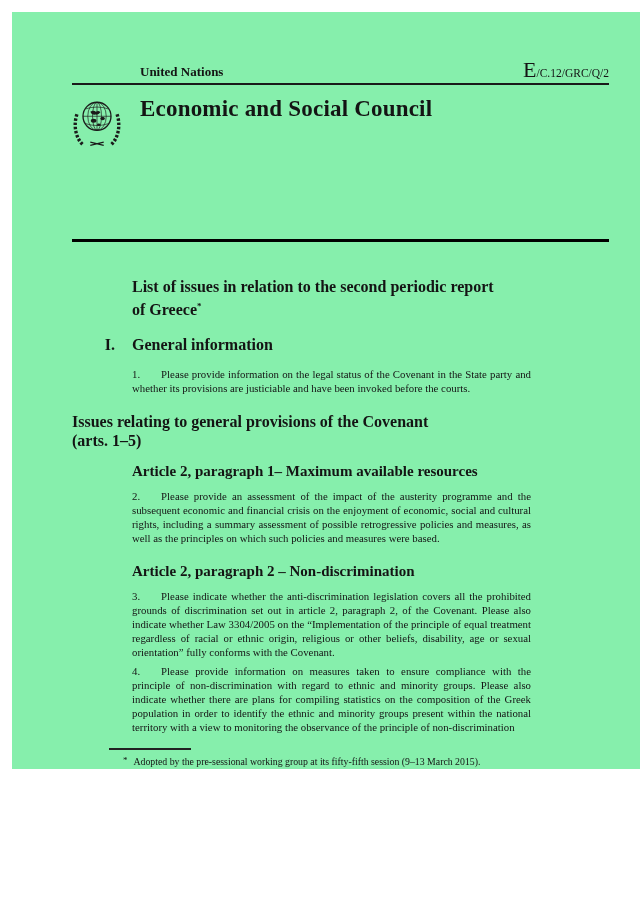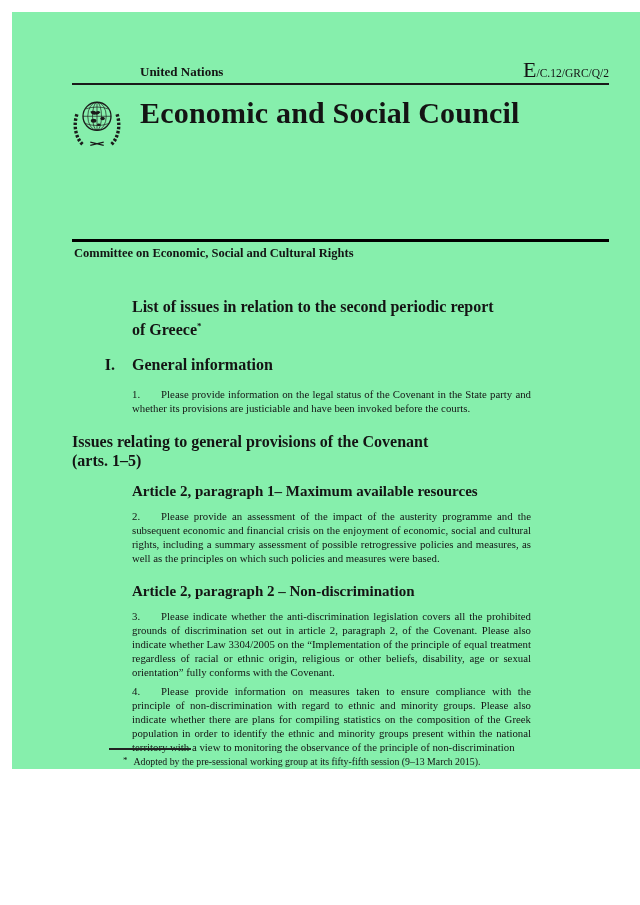--- a/index.html
+++ b/index.html
@@ -7,28 +7,28 @@
     position:relative;width:640px;height:757px;background:#86efac;overflow:hidden;
     font-family:"Liberation Serif",serif;color:#141414;margin:12px;
   }
   
   .org{position:absolute;left:128px;top:52px;font-size:13px;font-weight:bold;}
   .symbol{position:absolute;right:43px;top:47px;line-height:22px;white-space:nowrap;}
   .sym-e{font-size:22px;}
   .sym-rest{font-size:11.5px;}
   .rule-top{position:absolute;left:60px;right:43px;top:71px;height:2px;background:#1a1a1a;}
   .emblem{position:absolute;left:57px;top:79px;width:56px;height:64px;}
-  .council{position:absolute;left:128px;top:84px;margin:0;font-size:30px;font-weight:bold;letter-spacing:.2px;}
+  .council{position:absolute;left:128px;top:84px;margin:0;font-size:23px;font-weight:bold;letter-spacing:.2px;}
   .distr{position:absolute;left:428px;top:90px;font-size:11px;line-height:13.5px;}
   .distr .gap{height:13px;}
   
   .rule-thick{position:absolute;left:60px;right:43px;top:227px;height:2.5px;background:#000;}
   .committee{position:absolute;left:62px;top:234px;font-size:12.5px;font-weight:bold;}
   
-  .body{position:absolute;left:120px;top:285px;width:399px;font-size:10.8px;line-height:14px;text-align:justify;}
+  .body{position:absolute;left:120px;top:265px;width:399px;font-size:10.8px;line-height:14px;text-align:justify;}
   .doc-title{margin:0;font-size:16px;line-height:19.5px;font-weight:bold;text-align:left;}
   .doc-title sup{font-size:9px;}
   .section-heading{display:flex;margin:16px 0 0 -60px;font-size:16px;line-height:19.5px;font-weight:bold;text-align:left;}
   .section-heading .numeral{width:60px;min-width:60px;text-align:right;padding-right:17px;box-sizing:border-box;}
   .sub-heading{margin:13px 0 0 0;font-size:15px;font-weight:bold;text-align:left;}
   #sub2{margin-top:19px;}
   .para{margin:11px 0 0 0;}
   #p1{margin-top:12px;}
   #s2{margin-top:17px;}
   #p4{margin-top:5px;}
@@ -78,21 +78,20 @@
         <path d="M76 90 C90 76 92 52 85 34" stroke-width="6" stroke-dasharray="4.5 3"></path>
         <path d="M38 92 L62 86 M38 86 L62 92" stroke-width="2.2"></path>
       </g>
     </svg>
   </div>
 
   <h1 class="council">Economic and Social Council</h1>
 
 
   <div class="rule-thick"></div>
-  <div class="committee">Committee on Economic, Social and Cultural Rights</div>
 
   <main class="body">
 
     <h2 class="doc-title">
       <span>List of issues in relation to the second periodic report</span><br>
       <span>of Greece</span><sup>*</sup>
     </h2>
 
     <div class="section-heading" id="s1">
       <span class="numeral">I.</span>

